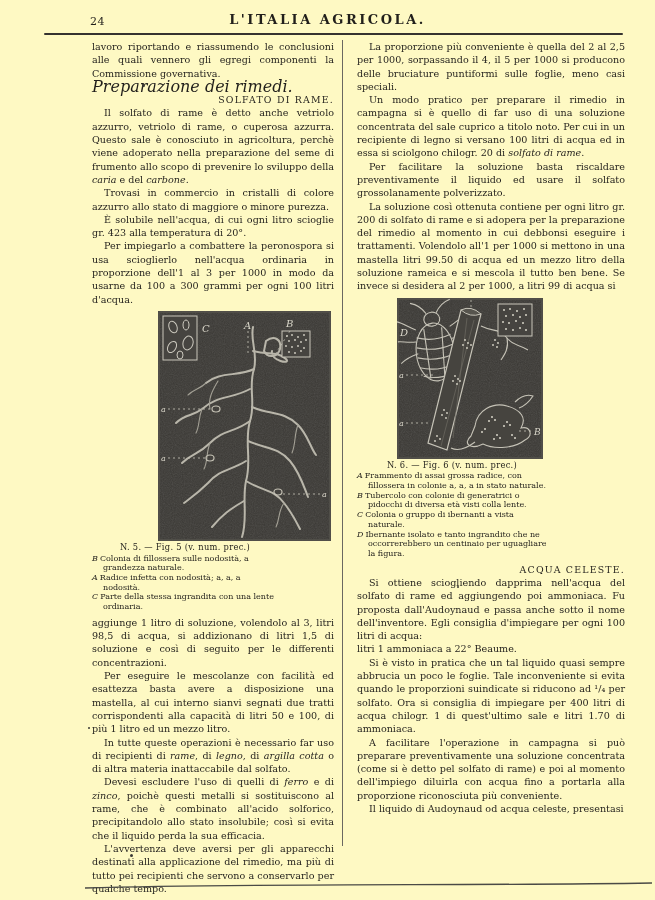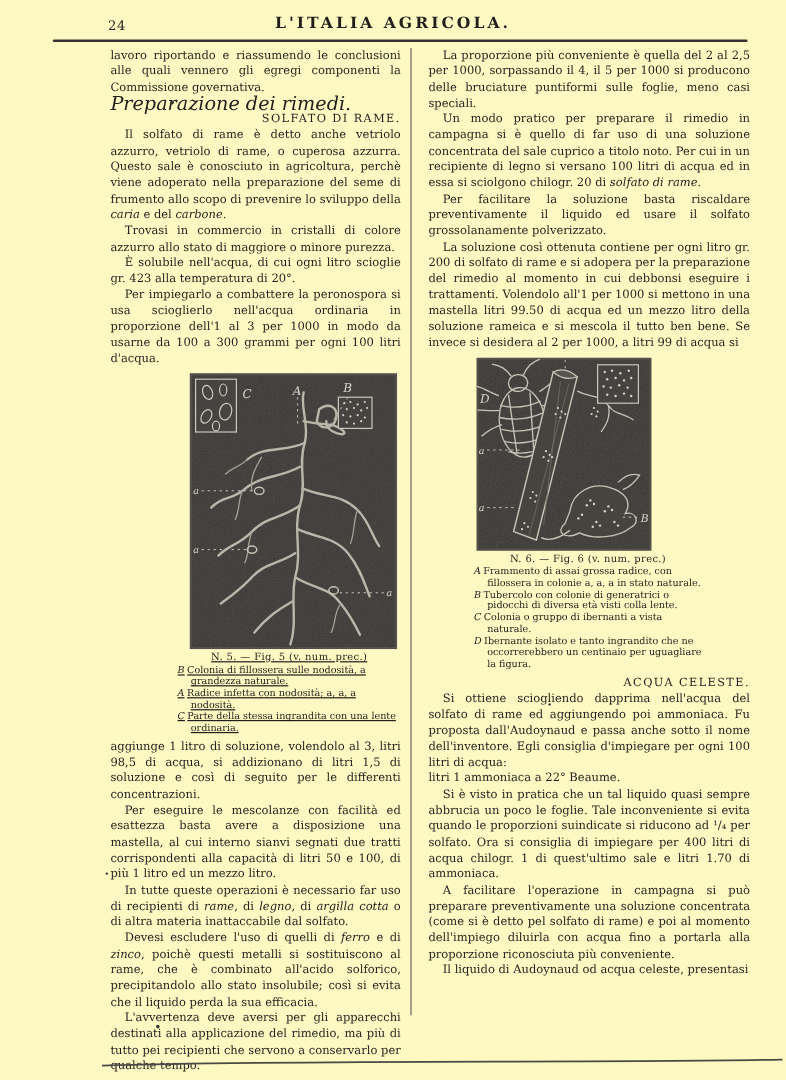--- a/index.html
+++ b/index.html
@@ -19,22 +19,22 @@
   .ind{text-indent:12px;}
   .hi{font-style:italic;text-align:left;margin:5px 0 2px;font-size:16px;text-indent:0;}
   .hc{text-align:right;margin:3px 0 3px;font-size:9.4px;letter-spacing:1.2px;text-indent:0;}
   .ln{margin-left:28px;text-align:left;text-indent:0;}
   
   .engraving{margin:5px 0 2px;}
   .engraving svg{display:block;}
   .fig5wrap{margin-left:66px;}
   .fig6wrap{margin-left:40px;}
   .caption{font-size:8px;line-height:9.7px;text-align:left;margin:2px 0 4px;}
-  .cap5{margin-left:56px;width:186px;text-decoration:underline;}
-  .cap6{margin-left:38px;width:190px;}
+  .cap5{width:186px;}
+  .cap6{width:190px;}
   .cap-title{text-align:center;font-size:8.3px;margin-bottom:1px;letter-spacing:.3px;}
   .cap-item{padding-left:11px;text-indent:-11px;}
   .cap-item i{font-style:italic;padding-right:2px;}
   
   .bottomline{position:absolute;left:0;top:876px;width:655px;height:20px;}
   .speck{position:absolute;background:#3a3834;border-radius:50%;}
 </style>
 </head>
 <body>
 

